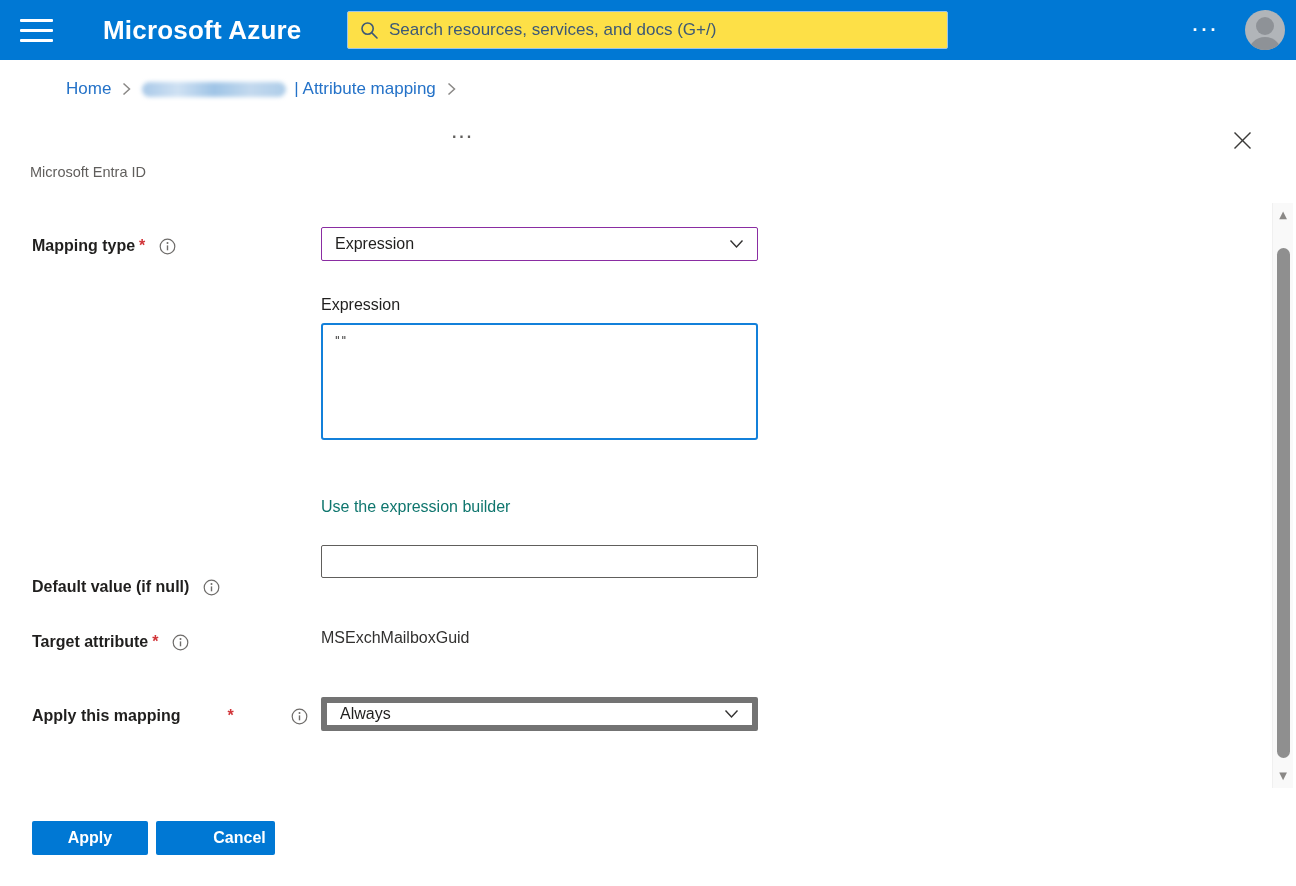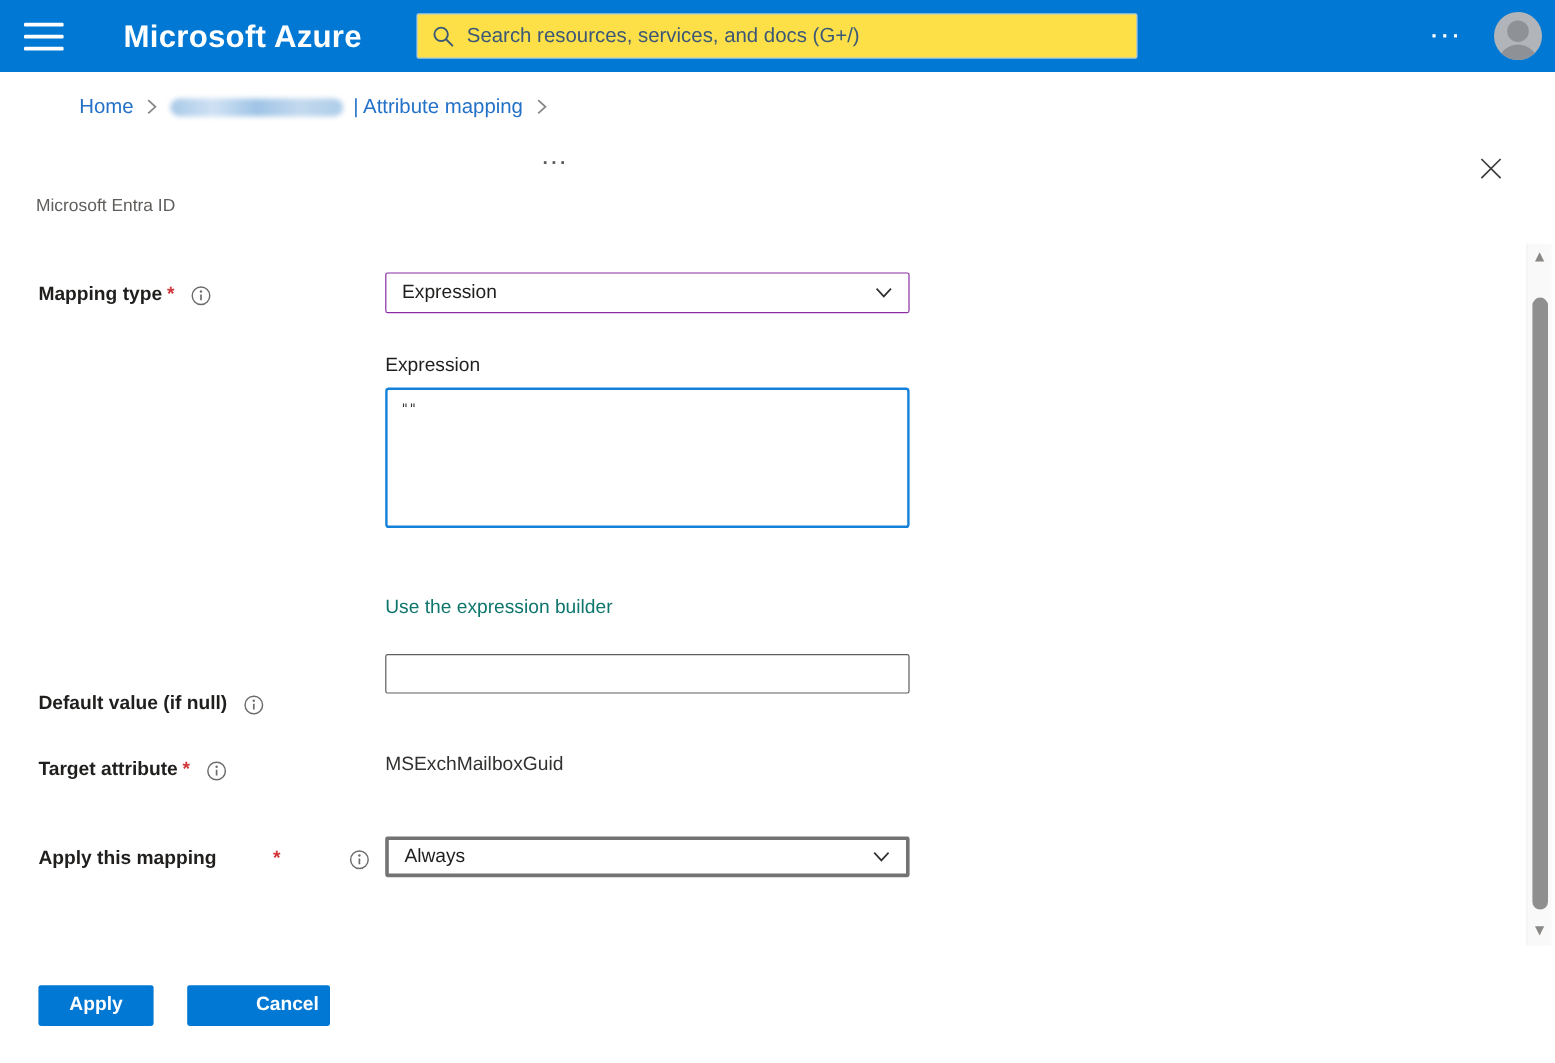--- a/index.html
+++ b/index.html
@@ -43,21 +43,21 @@
                align-items:center; justify-content:center; cursor:pointer; }
   .subtitle { position:absolute; left:30px; top:164px; font-size:14.5px; color:#605e5c; }
 
   
   .label-row { position:absolute; left:32px; display:flex; align-items:flex-end; height:22px; }
   .lbl { font-size:16px; font-weight:700; color:#201f1e; }
   .req { color:#d13438; font-size:16px; font-weight:700; margin-left:4px; }
   .info { margin-left:14px; display:flex; align-items:center; cursor:pointer; }
 
   .dropdown { position:absolute; left:321px; width:437px; height:34px; background:#fff;
-              border:3px solid #737373; border-radius:2px; display:flex; align-items:center;
+              border:6px solid #737373; border-radius:2px; display:flex; align-items:center;
               justify-content:space-between; padding:0 13px; font-size:16px; color:#201f1e; cursor:pointer; }
   .dropdown.focus-purple { border:1.5px solid #8a2da2; }
 
   .sub-label { position:absolute; left:321px; top:296px; font-size:16px; color:#201f1e; }
   .expr-textarea { position:absolute; left:321px; top:323px; width:437px; height:117px;
                    border:2px solid #1380da; border-radius:3px; padding:9px 11px; resize:none; outline:none;
                    font-family:"DejaVu Sans Mono", monospace; font-size:11px; color:#323130; line-height:1.3;
                    background:#fff; }
   .builder-link { position:absolute; left:321px; top:498px; font-size:16px; color:#0f766e;
                   text-decoration:none; cursor:pointer; }
@@ -72,21 +72,21 @@
   .scroll-arrow { position:absolute; left:0; width:100%; text-align:center; color:#8a8886; font-size:10px;
                   line-height:10px; cursor:pointer; font-family:"DejaVu Sans", sans-serif; }
   .scroll-arrow.up { top:7px; }
   .scroll-arrow.down { bottom:7px; }
   .scroll-thumb { position:absolute; left:4px; top:45px; width:13px; height:510px; background:#8f8f8f;
                   border-radius:7px; cursor:grab; }
 
   
   .btn { position:absolute; top:821px; height:34px; border:none; border-radius:2px; background:#0078d4;
          color:#fff; font-weight:700; font-size:16px; font-family:"Liberation Sans", sans-serif; cursor:pointer; }
-  .btn.apply { left:32px; width:96px; }
+  .btn.apply { left:32px; width:116px; }
   .btn.cancel { left:156px; width:119px;padding-left:48px; }
 </style>
 </head>
 <body>
 
 <div class="screen">
 
   <div class="topbar">
     <div class="hamburger">
       <span></span>

